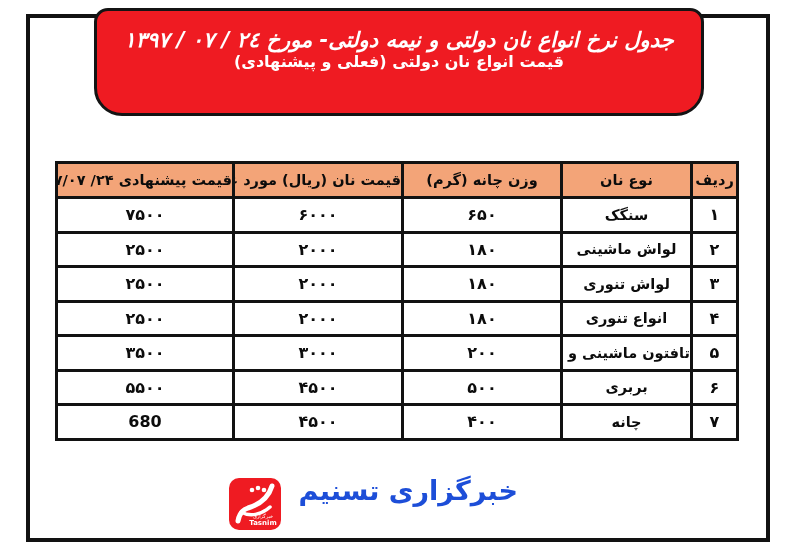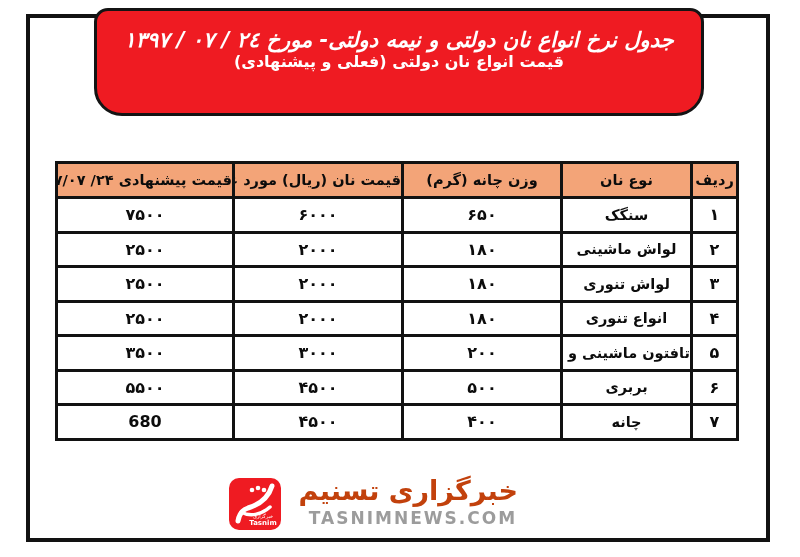--- a/index.html
+++ b/index.html
@@ -93,21 +93,21 @@
     display: flex;
     align-items: flex-start;
     gap: 26px;
     z-index: 2;
   }
   .logo-mark { width: 54px; height: 54px; display: block; }
   .logo-text { width: 210px; text-align: center; direction: rtl; }
   .agency-name {
     font-size: 27px;
     font-weight: bold;
-    color: #c2410c;
+    color: #1d4ed8;
     line-height: 1.05;
     white-space: nowrap;
   }
   .agency-site {
     margin-top: 3px;
     direction: ltr;
     font-size: 17px;
     font-weight: bold;
     color: #9c9c9c;
     letter-spacing: 2px;
@@ -205,17 +205,16 @@
       <path d="M44 9 C40 22 30 28 20 31 C14 33 11 38 10 44" fill="none" stroke="#ffffff" stroke-width="5" stroke-linecap="round"></path>
       <path d="M13 35 C22 40 33 38 42 30" fill="none" stroke="#ffffff" stroke-width="3.5" stroke-linecap="round"></path>
       <circle cx="30" cy="11" r="2.3" fill="#ffffff"></circle>
       <circle cx="36" cy="13" r="2.3" fill="#ffffff"></circle>
       <circle cx="24" cy="13" r="2.3" fill="#ffffff"></circle>
       <text x="35" y="41" font-size="5" fill="#ffffff" text-anchor="middle" font-family="DejaVu Sans, sans-serif">خبرگزاری</text>
       <text x="35" y="48" font-size="7" font-weight="bold" fill="#ffffff" text-anchor="middle" font-family="DejaVu Sans, sans-serif">Tasnim</text>
     </svg>
     <div class="logo-text">
       <div class="agency-name">خبرگزاری تسنیم</div>
-      <div class="agency-site">TASNIMNEWS.COM</div>
     </div>
   </div>
 
 </div>
 
 </body></html>

